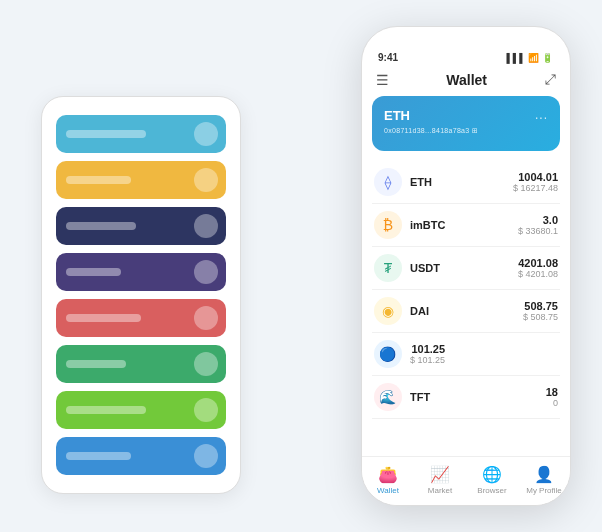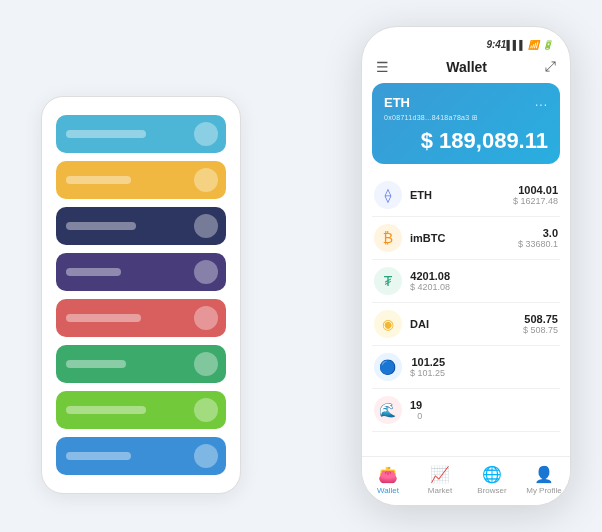--- a/index.html
+++ b/index.html
@@ -77,27 +77,26 @@
       border-radius: 36px;
       border: 1.5px solid #ddd;
       box-shadow: 0 8px 40px rgba(0,0,0,0.15);
       overflow: hidden;
       display: flex;
       flex-direction: column;
     }
 
     .phone-status-bar {
       display: flex;
-      justify-content: flex-end;
-      align-items: center;
-      padding: 12px 16px 4px;
+      justify-content: space-between;
+      align-items: center;
+      padding: 25px 16px 4px;
       font-size: 10px;
       color: #333;
       font-weight: 600;
-      font-style: italic;
     }
 
     .status-icons {
       display: flex;
       gap: 3px;
       align-items: center;
       font-size: 9px;
     }
 
     .phone-header {
@@ -365,21 +364,20 @@
 
       <div class="eth-card">
         <div class="eth-card-top">
           <span class="eth-card-label">ETH</span>
           <span class="three-dots">...</span>
         </div>
         <div class="eth-card-address">
           <span>0x08711d38...8418a78a3</span>
           <span> ⊞</span>
         </div>
-        <div class="eth-card-amount">$ 189,089.11</div>
       </div>
 
 
       <div class="asset-list">
 
       <div class="asset-row">
             <div class="asset-icon" style="background: rgb(240, 244, 255); color: rgb(98, 126, 234); font-size: 14px;">⟠</div>
             <span class="asset-name">ETH</span>
             <div class="asset-values">
               <span class="asset-amount">1004.01</span>
@@ -389,20 +387,21 @@
           <div class="asset-row">
             <div class="asset-icon" style="background: rgb(255, 244, 224); color: rgb(247, 147, 26); font-size: 14px;">₿</div>
             <span class="asset-name">imBTC</span>
             <div class="asset-values">
               <span class="asset-amount">3.0</span>
               <span class="asset-usd">$ 33680.1</span>
             </div>
           </div>
           <div class="asset-row">
             <div class="asset-icon" style="background: rgb(232, 248, 240); color: rgb(38, 161, 123); font-size: 14px;">₮</div>
+            <span class="asset-name">USDT</span>
             <div class="asset-values">
               <span class="asset-amount">4201.08</span>
               <span class="asset-usd">$ 4201.08</span>
             </div>
           </div>
           <div class="asset-row">
             <div class="asset-icon" style="background: rgb(255, 248, 224); color: rgb(244, 183, 49); font-size: 14px;">◉</div>
             <span class="asset-name">DAI</span>
             <div class="asset-values">
               <span class="asset-amount">508.75</span>
@@ -411,22 +410,23 @@
           </div>
           <div class="asset-row">
             <div class="asset-icon" style="background: rgb(232, 244, 255); color: rgb(39, 117, 202); font-size: 14px;">🔵</div>
             <div class="asset-values">
               <span class="asset-amount">101.25</span>
               <span class="asset-usd">$ 101.25</span>
             </div>
           </div>
           <div class="asset-row">
             <div class="asset-icon" style="background: rgb(255, 238, 240); color: rgb(229, 57, 53); font-size: 14px;">🌊</div>
-            <div class="asset-values">
-              <span class="asset-amount">19</span>
+            <span class="asset-name">TFT</span>
+            <div class="asset-values">
+              <span class="asset-amount">18</span>
               <span class="asset-usd">0</span>
             </div>
           </div>
         </div>
 
     </div>
 
     <div class="phone-nav">
 
     <div class="nav-item active">

